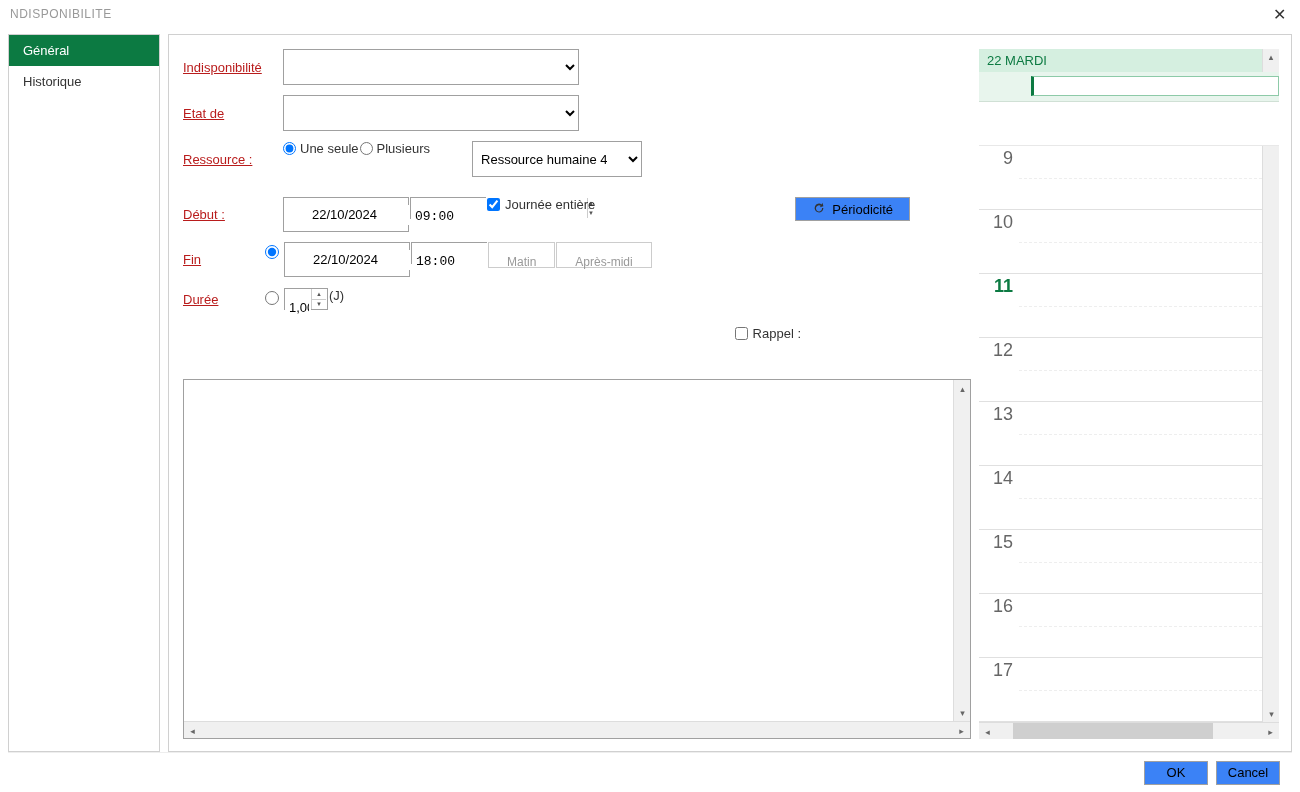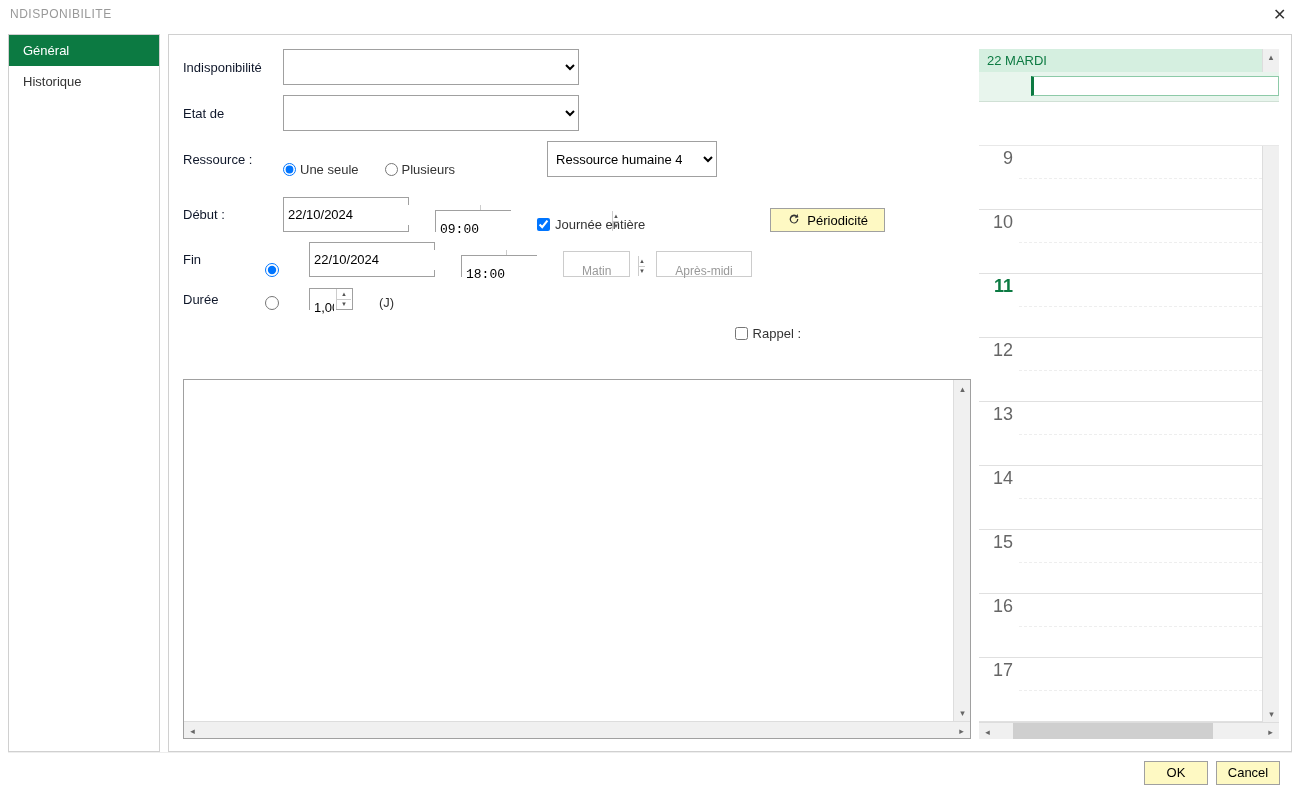--- a/index.html
+++ b/index.html
@@ -15,49 +15,49 @@
 
   .sidebar { width: 152px; border: 1px solid #d0d0d0; background: #fff; }
   .sidebar-item { padding: 8px 14px; font-size: 13px; cursor: pointer; }
   .sidebar-item.active { background: #0c7a42; color: #fff; }
 
   .content { flex: 1; border: 1px solid #d0d0d0; padding: 14px 12px 12px 14px; display: flex; gap: 8px; }
   .form-area { flex: 1; display: flex; flex-direction: column; }
   .calendar-area { width: 300px; display: flex; flex-direction: column; border-left: 0px solid #e0e0e0; }
 
   .row { display: flex; align-items: center; min-height: 24px; margin-bottom: 10px; }
-  .row .label { width: 100px; color: #0f172a; }
-  .row .controls { flex: 1; display: flex; align-items: flex-end; gap: 26px; }
+  .row .label { width: 100px; color: #b91c1c; text-decoration: underline; }
+  .row .controls { flex: 1; display: flex; align-items: flex-start; gap: 1px; }
 
   select, input[type=text] { border: 1px solid #a0a0a0; height: 36px; font-size: 13px; padding: 0 4px; background: #fff; }
   select { padding-right: 18px; }
   .combo { width: 296px; }
   .combo-res { width: 170px; }
 
   .radio-wrap { display: inline-flex; align-items: center; gap: 4px; cursor: pointer; }
   .radio-wrap input { margin: 0; }
   .check-wrap { display: inline-flex; align-items: center; gap: 5px; cursor: pointer; }
   .check-wrap input { margin: 0; }
 
-  .date-input { display: inline-flex; align-items: center; border: 1px solid #a0a0a0; height: 35px; width: 126px; }
+  .date-input { display: inline-flex; align-items: center; border: 1px solid #a0a0a0; height: 35px; width: 126px; padding-left: 24px; }
   .date-input input { border: none; flex: 1; height: 20px; padding: 0 4px; outline: none; }
   .date-input .date-btn { width: 26px; height: 20px; display: flex; align-items: center; justify-content: center; border-left: 0px solid #ccc; cursor: pointer; }
   .date-input .date-btn svg { width: 12px; height: 12px; }
   .date-input .date-chev { width: 12px; display:flex; align-items:center; justify-content:center; font-size:9px; color:#555; cursor:pointer; border-left:1px solid #ccc; height:20px;}
 
   .time-spin { display: inline-flex; align-items: stretch; border: 1px solid #a0a0a0; height: 22px; width: 76px; }
   .time-spin input { border: none; flex: 1; padding: 0 4px; outline: none; font-family: Liberation Mono, monospace; }
   .spin-btns { width: 15px; display: flex; flex-direction: column; border-left: 1px solid #ccc; }
   .spin-btn { flex: 1; font-size: 6px; display: flex; align-items: center; justify-content: center; cursor: pointer; color: #555; }
   .spin-btn:first-child { border-bottom: 1px solid #ccc; }
 
   .num-spin { display: inline-flex; align-items: stretch; border: 1px solid #a0a0a0; height: 22px; width: 44px; }
   .num-spin input { border: none; width: 26px; padding: 0 2px 0 4px; outline: none; text-align: right; }
 
-  .btn { border: 1px solid #a0a0a0; background: #fef9c3; height: 24px; padding: 0 14px; font-size: 13px; cursor: pointer; display: inline-flex; align-items: center; gap: 6px; }
+  .btn { border: 1px solid #a0a0a0; background: #3b82f6; height: 24px; padding: 0 14px; font-size: 13px; cursor: pointer; display: inline-flex; align-items: center; gap: 6px; }
   .periodic-btn { height: 24px; padding: 0 16px; }
 
   .small-btn { border: 1px solid #ccc; background: #fff; height: 22px; padding: 12px 18px; font-size: 12px; color: #999; cursor: default; }
 
   .notes { flex: 1; border: 1px solid #a0a0a0; position: relative; display: flex; flex-direction: column; margin-top: 24px; }
   .notes-body { flex: 1; position: relative; display: flex; }
   .notes-text { flex: 1; border: none; resize: none; outline: none; padding: 4px; }
   .vscroll { width: 17px; background: #f0f0f0; border-left: 1px solid #ddd; display: flex; flex-direction: column; }
   .hscroll { height: 17px; background: #f0f0f0; border-top: 1px solid #ddd; display: flex; }
   .scroll-arrow { width: 17px; height: 17px; display: flex; align-items: center; justify-content: center; font-size: 9px; color: #666; cursor: pointer; }

